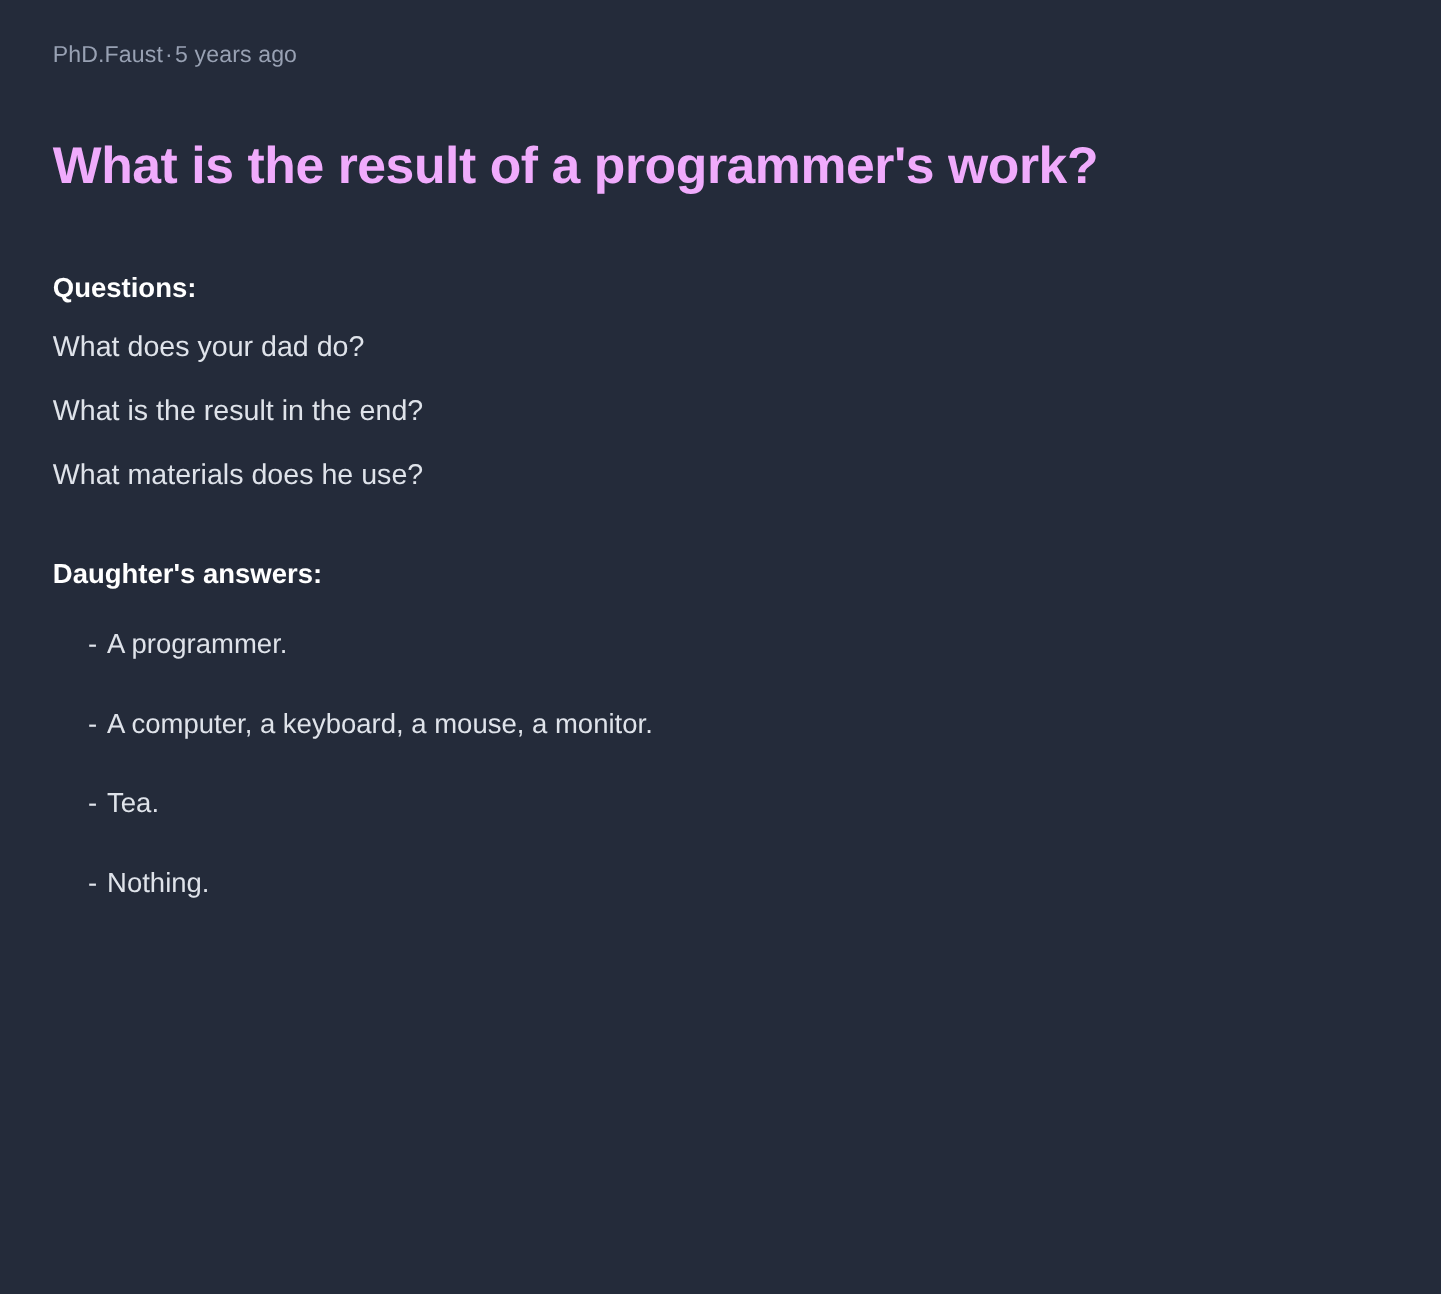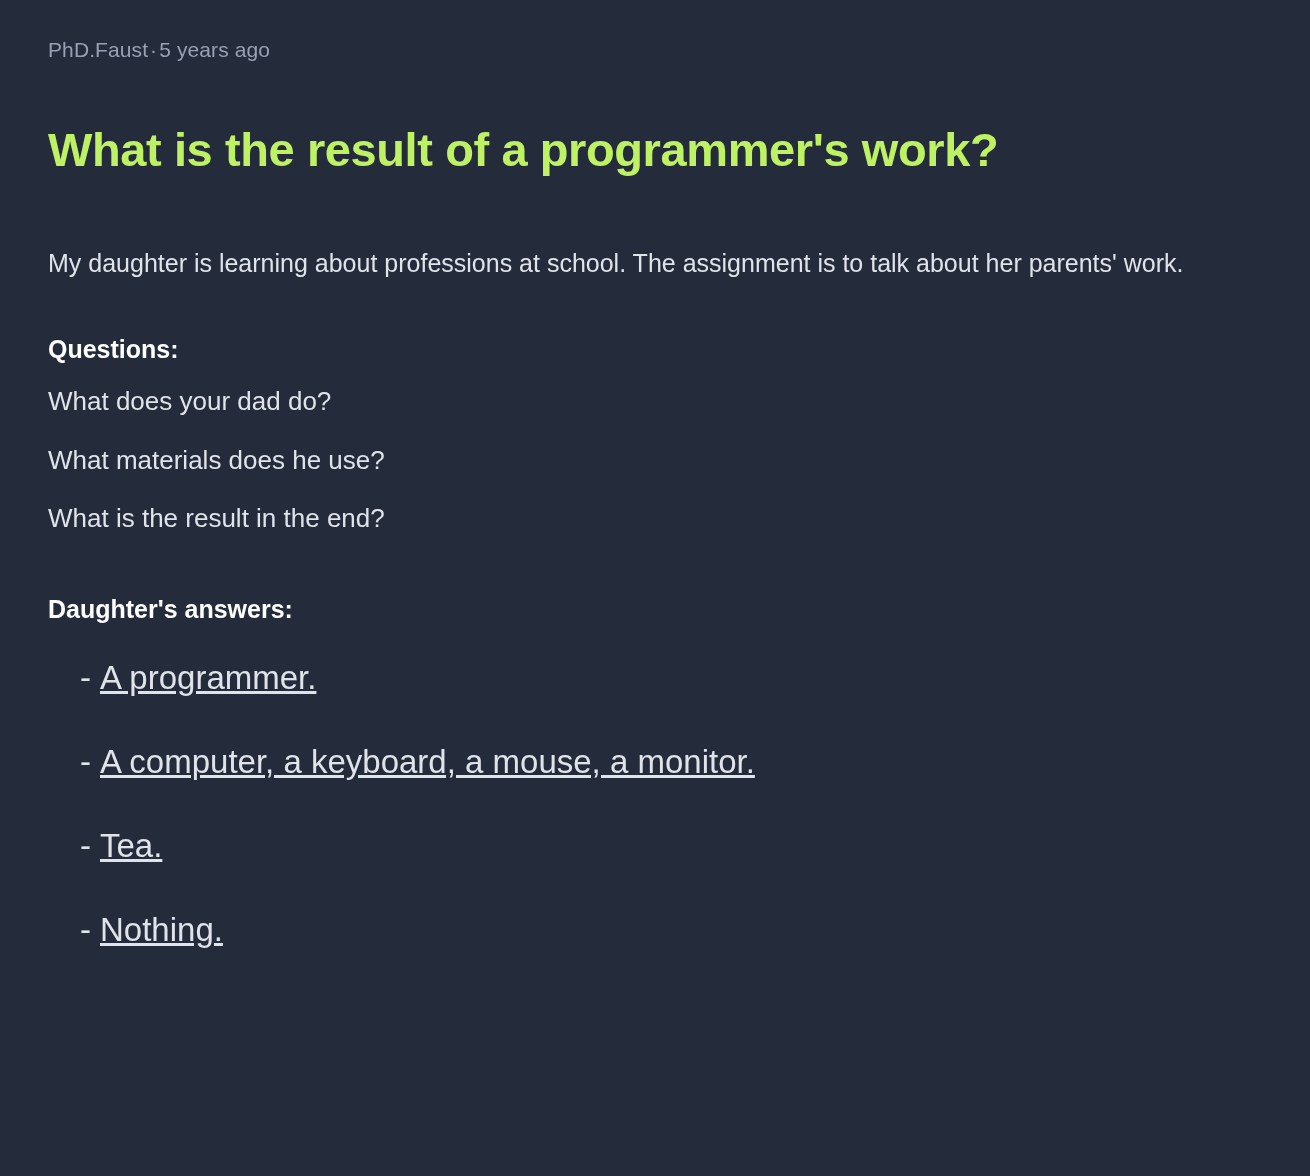--- a/index.html
+++ b/index.html
@@ -24,21 +24,21 @@
     font-size: 21px;
     line-height: 1.3;
     letter-spacing: 0.1px;
     margin: 0 0 60px 0;
     white-space: nowrap;
   }
   .byline .sep {
     padding: 0 2px;
   }
   .post-title {
-    color: #bef264;
+    color: #f0abfc;
     font-size: 47px;
     font-weight: bold;
     line-height: 1.17;
     letter-spacing: -0.4px;
     margin: 0 0 66px 0;
     max-width: 1090px;
   }
   .para {
     color: #dfe3ea;
     font-size: 25px;
@@ -65,52 +65,50 @@
   .answers-heading {
     margin-bottom: 26px;
   }
   .answer-list {
     list-style: none;
     margin: 0;
     padding: 0;
   }
   .answer-item {
     color: #dfe3ea;
-    font-size: 33px;
+    font-size: 25px;
     line-height: 1.45;
     margin: 0 0 36px 0;
     padding-left: 32px;
-    text-decoration: underline;
   }
   .answer-item:last-child {
     margin-bottom: 16px;
   }
   .dash {
     display: inline-block;
     margin-right: 9px;
   }
 </style>
 </head>
 <body>
 
 <article class="post">
 
   <div class="byline">
     <span>PhD.Faust</span><span class="sep">·</span><span>5 years ago</span>
   </div>
 
   <h1 class="post-title">What is the result of a programmer's work?</h1>
 
-  <p class="para">My daughter is learning about professions at school. The assignment is to talk about her parents' work.</p>
 
   <section class="q-block">
     <div class="section-heading">Questions:</div>
     <p class="q-line">What does your dad do?</p>
+    <p class="q-line">What is the result in the end?</p>
     <p class="q-line">What materials does he use?</p>
-    <p class="q-line">What is the result in the end?</p>
   </section>
 
   <section>
     <div class="section-heading answers-heading">Daughter's answers:</div>
     <ul class="answer-list">
       <li class="answer-item"><span class="dash">-</span><span>A programmer.</span></li>
       <li class="answer-item"><span class="dash">-</span><span>A computer, a keyboard, a mouse, a monitor.</span></li>
       <li class="answer-item"><span class="dash">-</span><span>Tea.</span></li>
       <li class="answer-item"><span class="dash">-</span><span>Nothing.</span></li>
     </ul>

